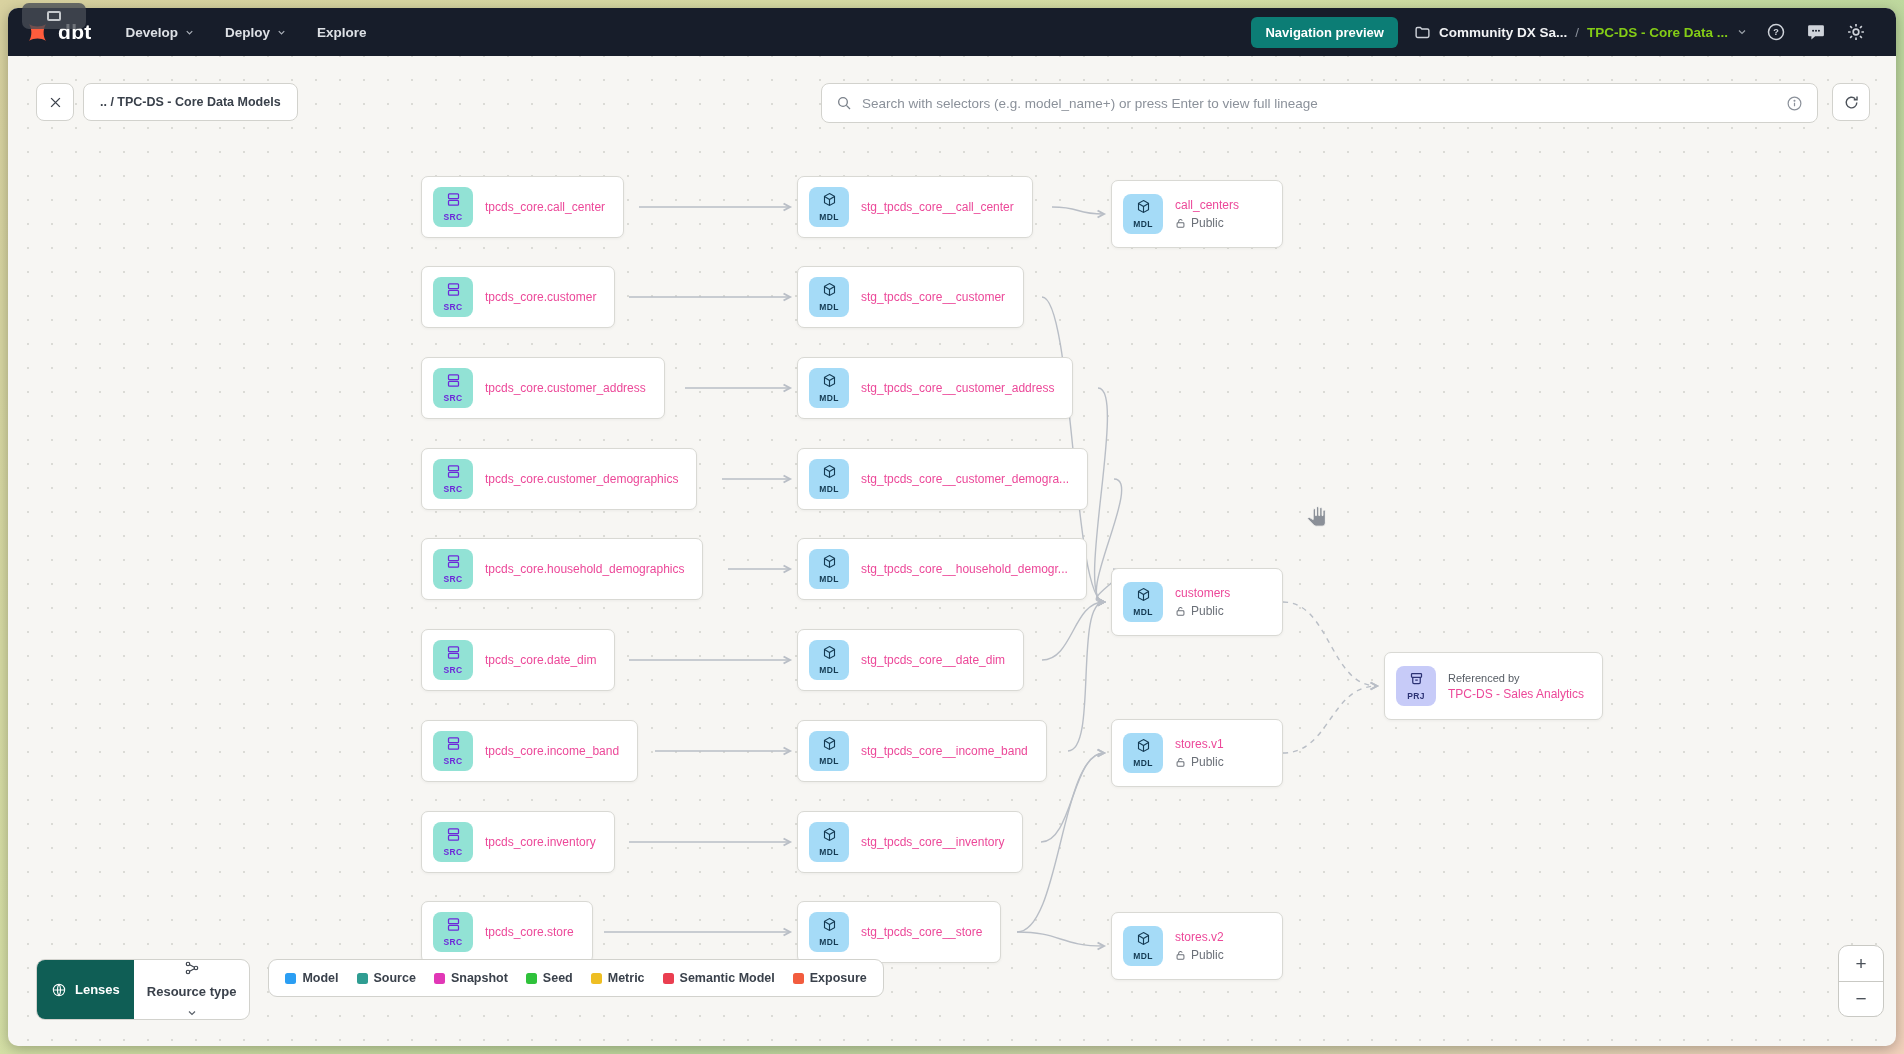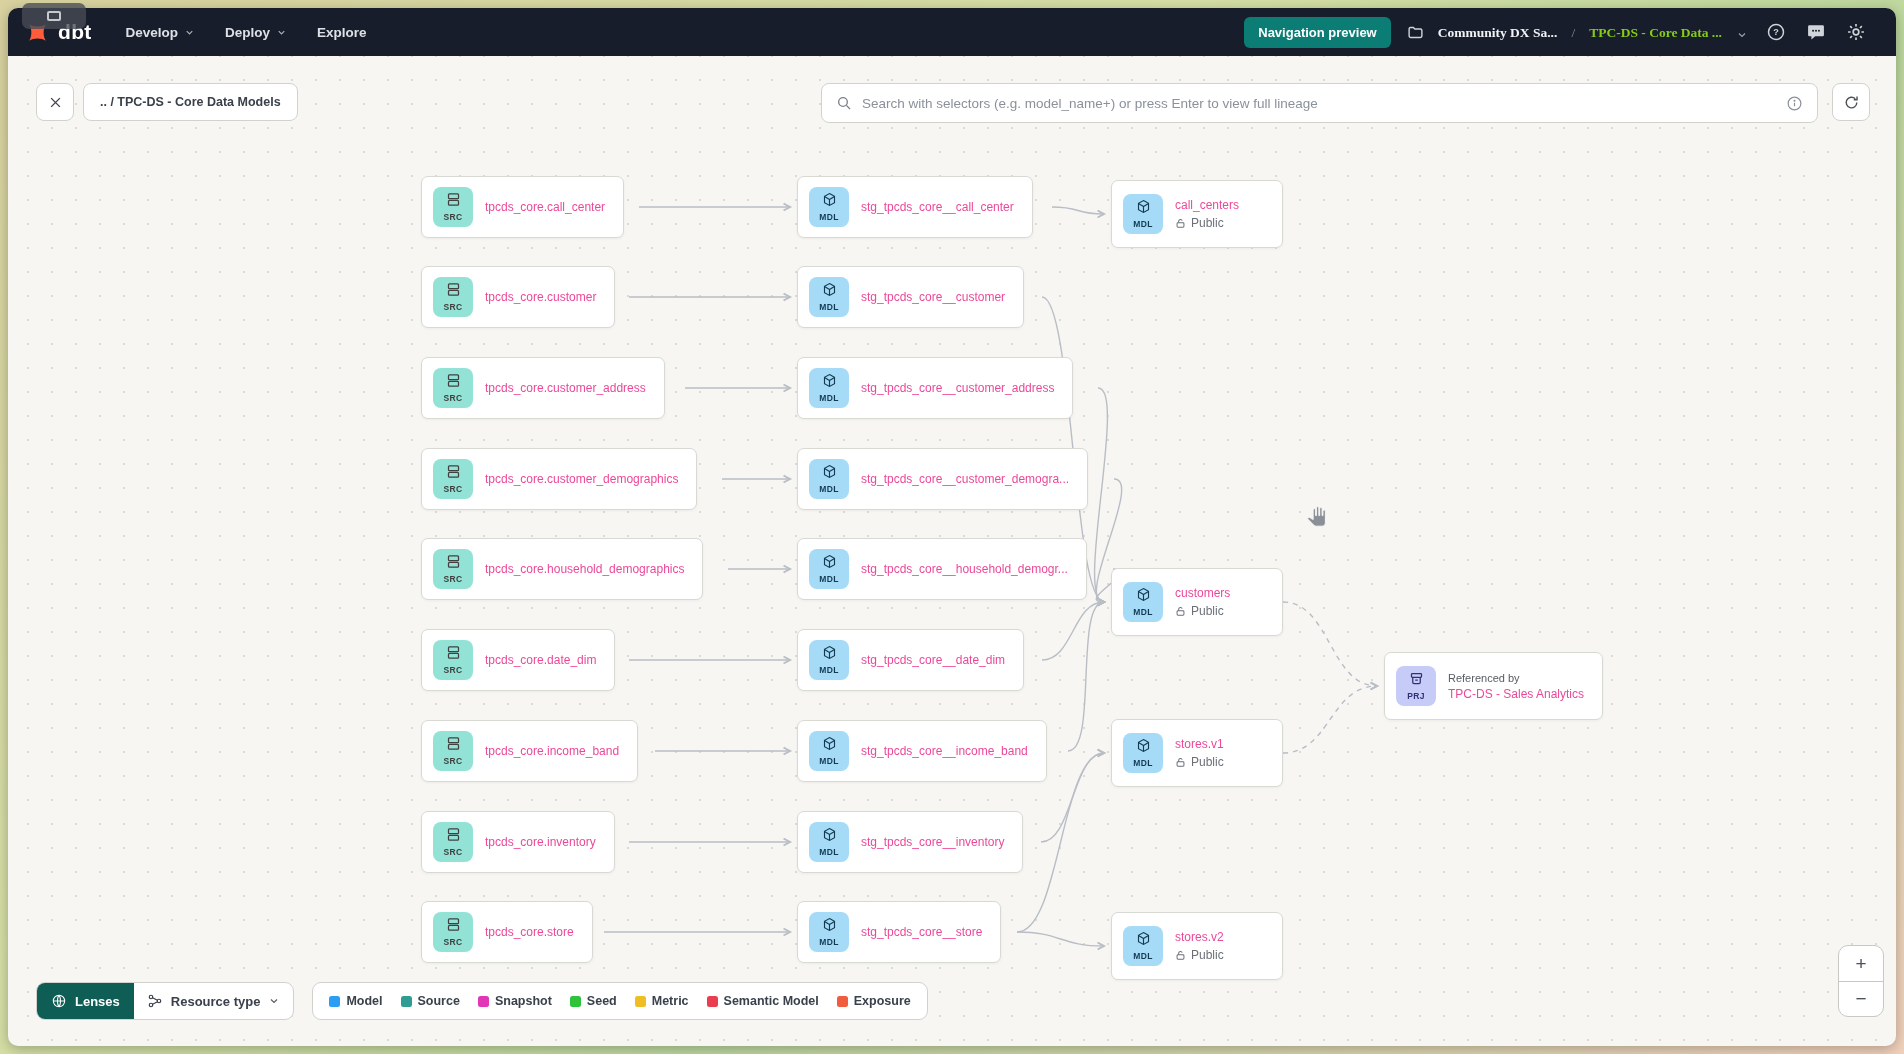--- a/index.html
+++ b/index.html
@@ -18,21 +18,21 @@
   .navbar { height:48px; background:#171d2a; display:flex; align-items:center;
     justify-content:space-between; padding:0 28px 0 16px; }
   .nav-left { display:flex; align-items:center; gap:8px; }
   .logo { display:flex; align-items:center; gap:7px; margin-right:26px; cursor:pointer; }
   .logo-text { color:#fff; font-weight:700; font-size:21px; letter-spacing:.3px; }
   .menu-item { display:inline-flex; align-items:center; gap:6px; color:#dde0e5;
     font-weight:700; font-size:13.5px; margin-right:30px; cursor:pointer; }
   .nav-right { display:flex; align-items:center; gap:16px; }
   .preview-btn { background:#0c7d75; color:#fff; border:none; border-radius:6px;
     padding:8px 14px; font-weight:700; font-size:13px; font-family:inherit; cursor:pointer; }
-  .crumbs { display:flex; align-items:flex-end; gap:14px;font-family:Liberation Serif, serif; }
+  .crumbs { display:flex; align-items:center; gap:8px; }
   .crumb-proj { color:#f2f3f5; font-weight:700; font-size:13.5px; }
   .crumb-sep { color:#8a909a; font-size:13.5px; }
   .crumb-page { color:#84cc16; font-weight:700; font-size:13.5px; }
   .nav-icon { display:flex; align-items:center; justify-content:center; width:24px; height:24px; cursor:pointer; }
 
   
   .content { position:relative; height:990px;
     background-image:radial-gradient(circle,#dbdbd6 1.3px, transparent 1.5px);
     background-size:24px 24px; background-position:8px 12px; }
   #edges, #nodes { position:absolute; inset:0; }
@@ -41,21 +41,21 @@
   #edges path.dashed { stroke-dasharray:5 5; }
 
   .node { position:absolute; display:flex; align-items:center; gap:12px;
     background:#fff; border:1px solid #d9d9d4; border-radius:7px;
     padding:10px 18px 10px 11px; height:62px;
     box-shadow:0 1px 3px rgba(30,30,30,.05); cursor:pointer; }
   .node.t-model_public, .node.t-project { height:68px; }
   .node.t-model_public { min-width:172px; }
   .badge { width:40px; height:40px; border-radius:8px; flex:none;
     display:flex; flex-direction:column; align-items:center; justify-content:center; gap:1px; }
-  .t-source .badge { background:#92e2d5; color:#404040; }
+  .t-source .badge { background:#92e2d5; color:#6d28d9; }
   .t-model .badge, .t-model_public .badge { background:#a5dbf7; color:#143a52; }
   .t-project .badge { background:#c7cbf8; color:#2c3274; }
   .blabel { font-size:8.5px; font-weight:700; letter-spacing:.3px; }
   .ntitle { font-size:12px; color:#ec4899; white-space:nowrap; }
   .nsubtop { font-size:11px; color:#565c64; margin-bottom:3px; white-space:nowrap; }
   .nsub { display:flex; align-items:center; gap:5px; font-size:12px; color:#6b7078; margin-top:4px; }
 
   
   .tool-btn { position:absolute; width:38px; height:38px; background:#fff;
     border:1px solid #d2d2cd; border-radius:8px; display:flex; align-items:center;
@@ -72,21 +72,21 @@
     color:#3a414b; font-family:inherit; background:transparent; }
   .searchbar input::placeholder { color:#8b919a; }
 
   
   .footerbar { position:absolute; left:28px; bottom:26px; display:flex; gap:18px; align-items:stretch; }
   .combo { display:flex; border-radius:9px; overflow:hidden; border:1px solid #d2d2cd;
     background:#fff; }
   .lenses { background:#0f5e55; color:#fff; display:flex; align-items:center; gap:8px;
     padding:0 14px; font-size:13px; font-weight:700; cursor:pointer; }
   .restype { display:flex; align-items:center; gap:8px; padding:0 13px; font-size:13px;
-    color:#3a414b; font-weight:600; cursor:pointer; }
+    color:#3a414b; font-weight:600; cursor:pointer;flex-direction:column; }
   .legend { background:#fff; border:1px solid #d2d2cd; border-radius:9px;
     display:flex; align-items:center; gap:18px; padding:0 16px; height:38px; }
   .legend-item { display:flex; align-items:center; gap:6px; font-size:12.5px;
     font-weight:600; color:#3a414b; }
   .swatch { width:11px; height:11px; border-radius:2.5px; display:inline-block; }
 
   .zoomctl { position:absolute; right:12px; bottom:29px; width:46px; background:#fff;
     border:1px solid #c9c9c4; border-radius:10px; overflow:hidden; }
   .zbtn { height:35px; display:flex; align-items:center; justify-content:center;
     font-size:19px; color:#4c525a; cursor:pointer; }

